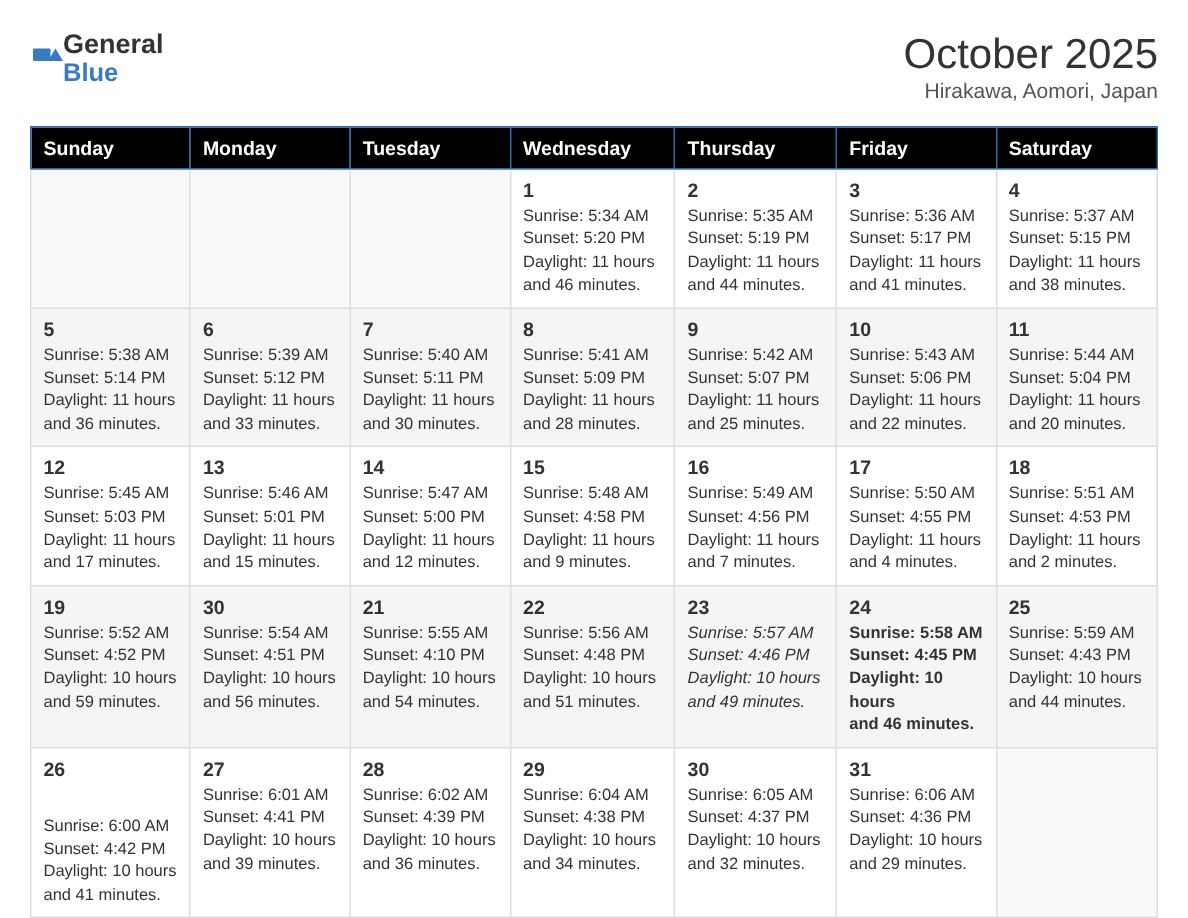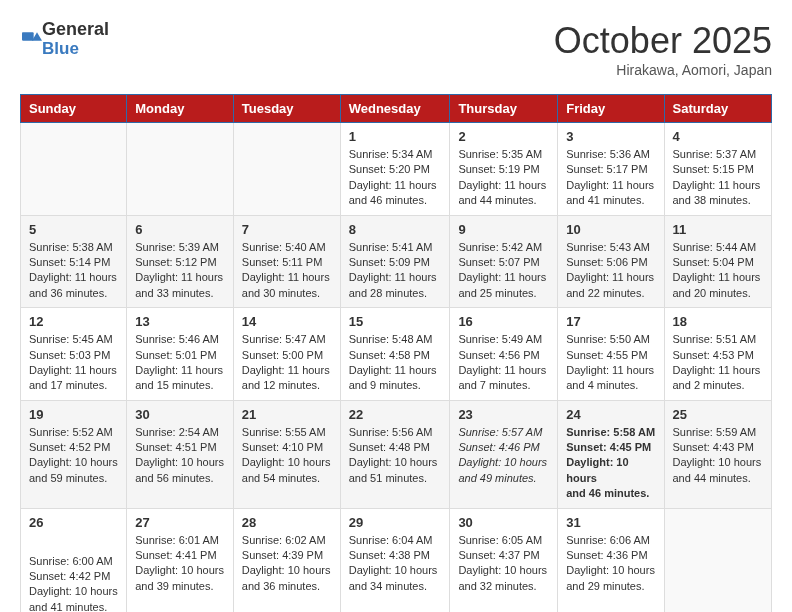--- a/index.html
+++ b/index.html
@@ -38,35 +38,35 @@
     }
     .logo-icon {
       width: 20px;
       height: 20px;
       margin-left: 2px;
     }
     .title-block {
       text-align: right;
     }
     .month-title {
-      font-size: 36px;
+      font-size: 28px;
       font-weight: normal;
       color: #333;
     }
     .location {
       font-size: 14px;
       color: #555;
     }
     .calendar {
       width: 100%;
       border-collapse: collapse;
       border: 1px solid #ccc;
     }
     .calendar th {
-      background-color: #b91c1c;
+      background-color: #000000;
       color: #fff;
       text-align: left;
       padding: 6px 8px;
       font-size: 13px;
       border: 1px solid #2e69a8;
     }
     .calendar td {
       vertical-align: top;
       padding: 6px 8px;
       border: 1px solid #ddd;
@@ -268,21 +268,21 @@
       <tr>
         <td>
           <span class="day-number">19</span>
           <div class="day-info" style="white-space: pre-line;">Sunrise: 5:52 AM
 Sunset: 4:52 PM
 Daylight: 10 hours
 and 59 minutes.</div>
         </td>
         <td>
           <span class="day-number">30</span>
-          <div class="day-info" style="white-space: pre-line;">Sunrise: 2:54 AM
+          <div class="day-info" style="white-space: pre-line;">Sunrise: 5:54 AM
 Sunset: 4:51 PM
 Daylight: 10 hours
 and 56 minutes.</div>
         </td>
         <td>
           <span class="day-number">21</span>
           <div class="day-info" style="white-space: pre-line;">Sunrise: 5:55 AM
 Sunset: 4:10 PM
 Daylight: 10 hours
 and 54 minutes.</div>

